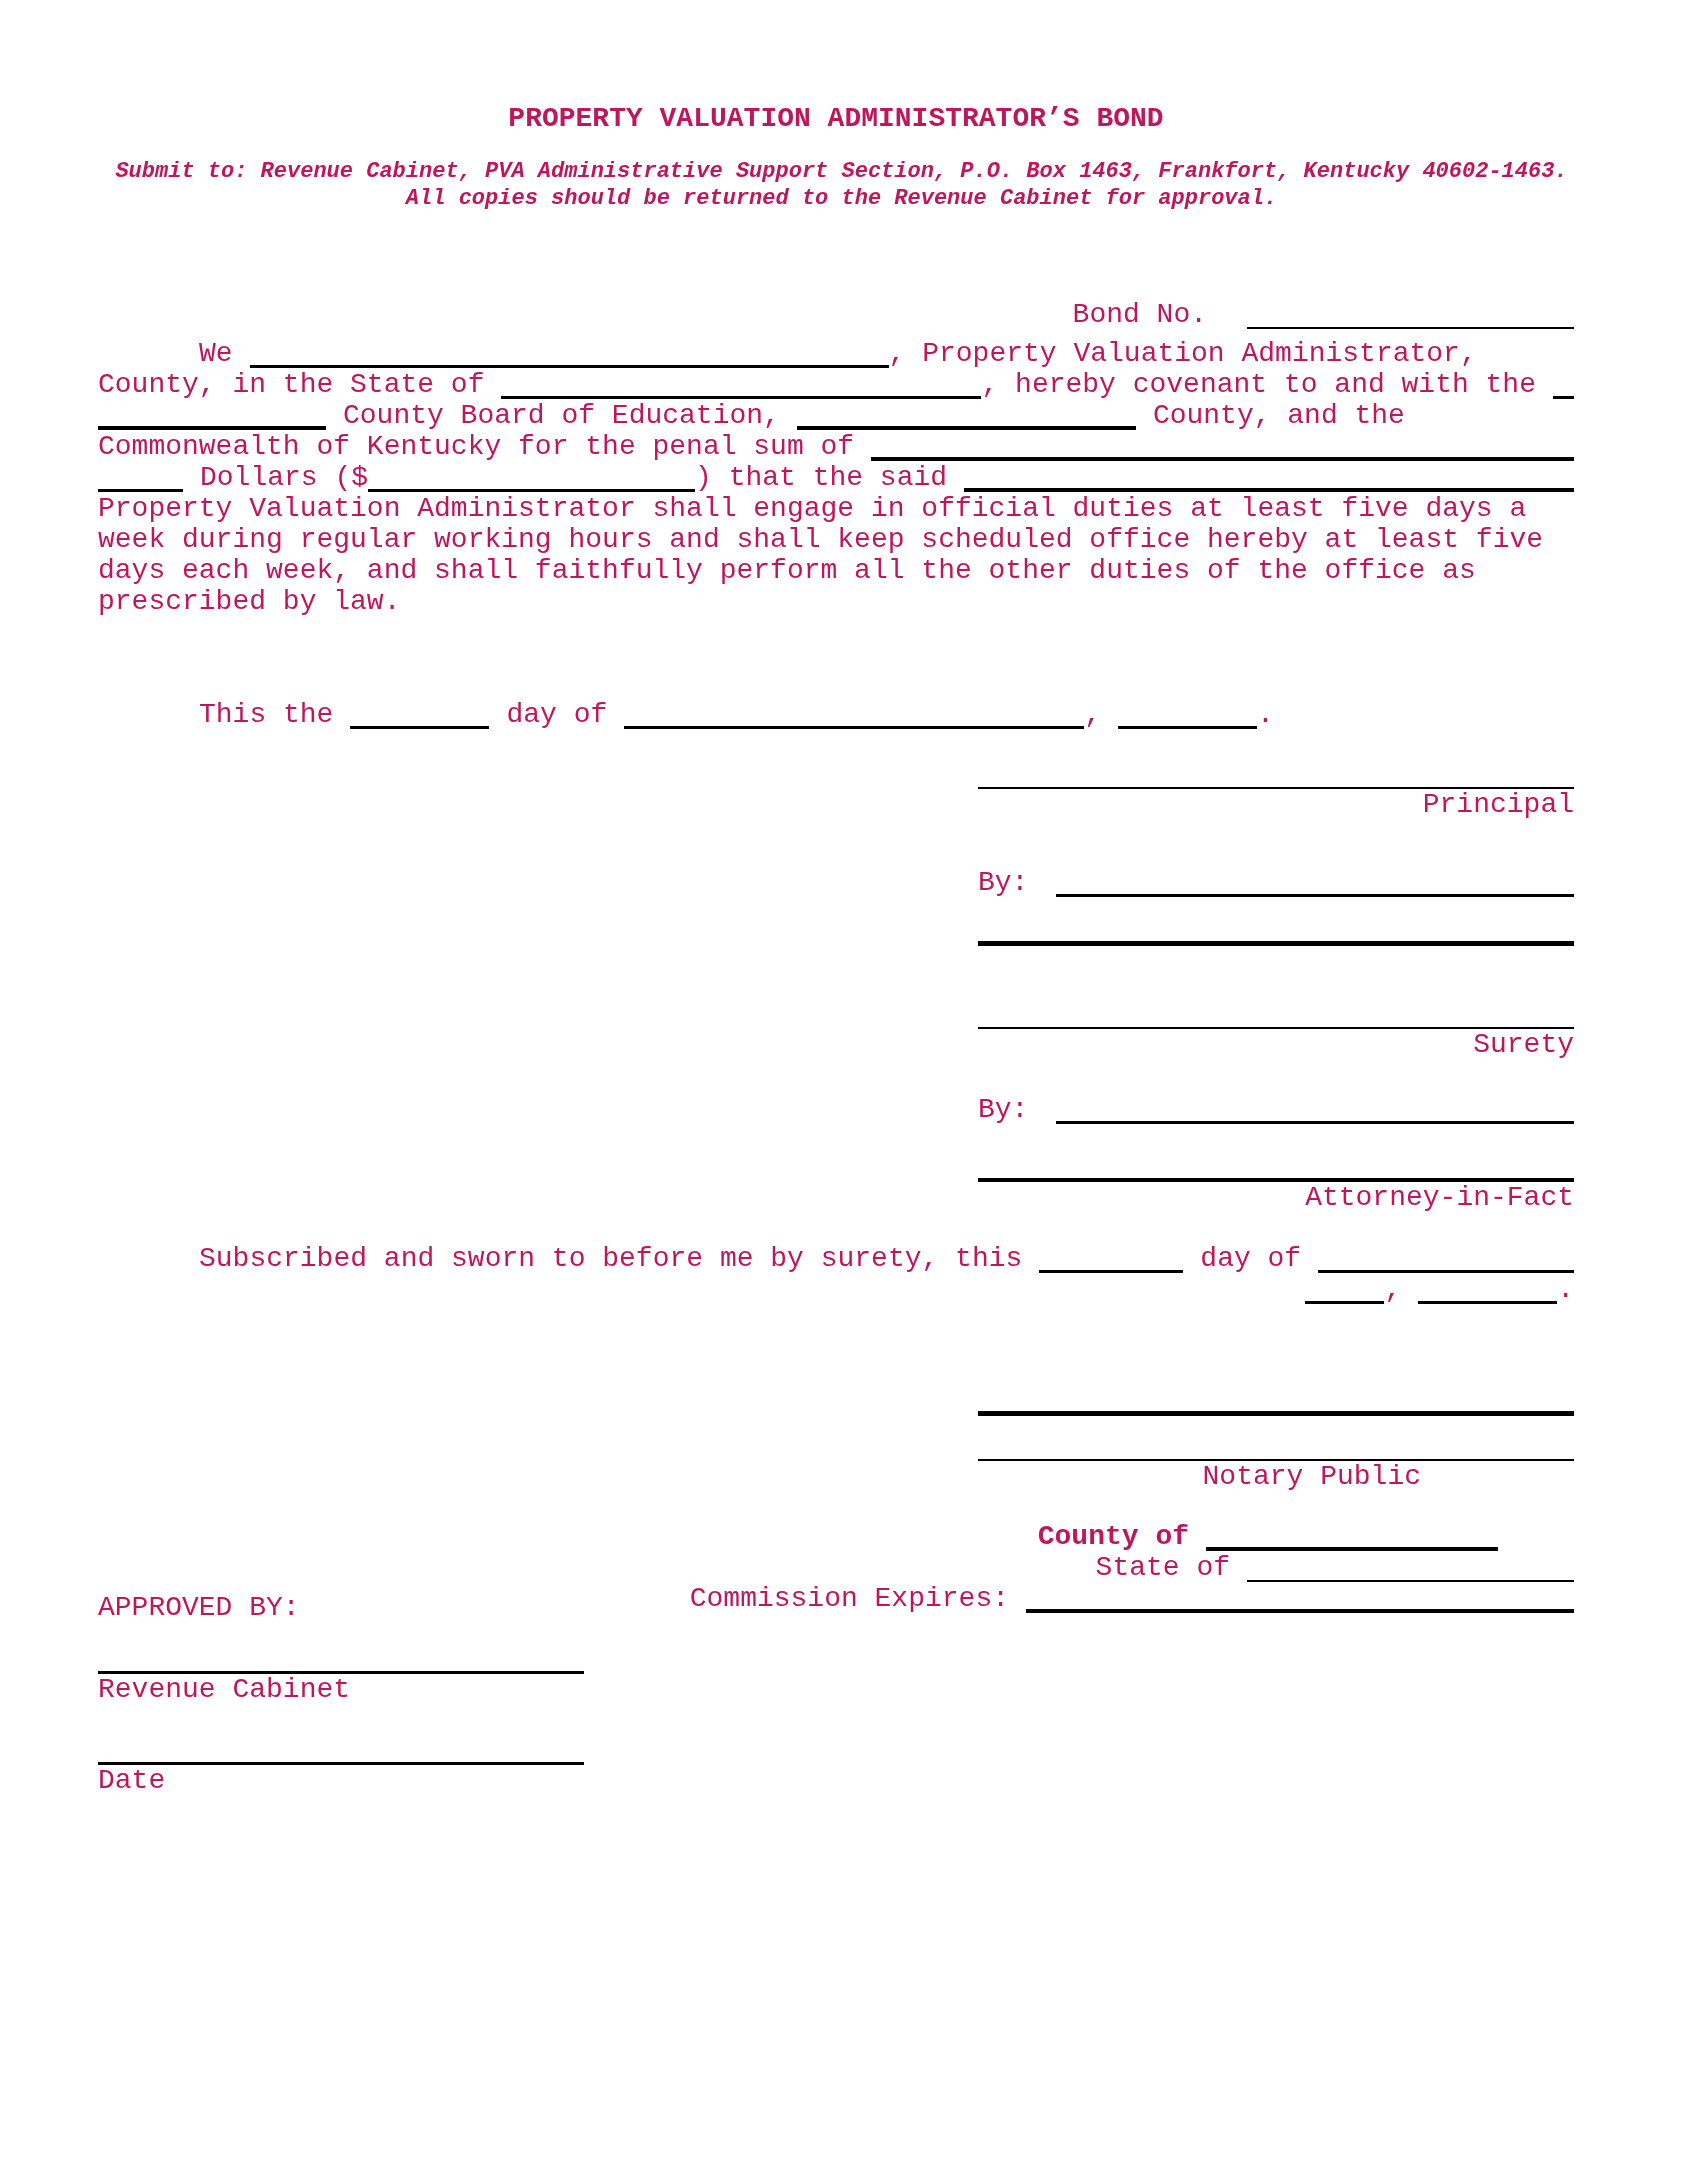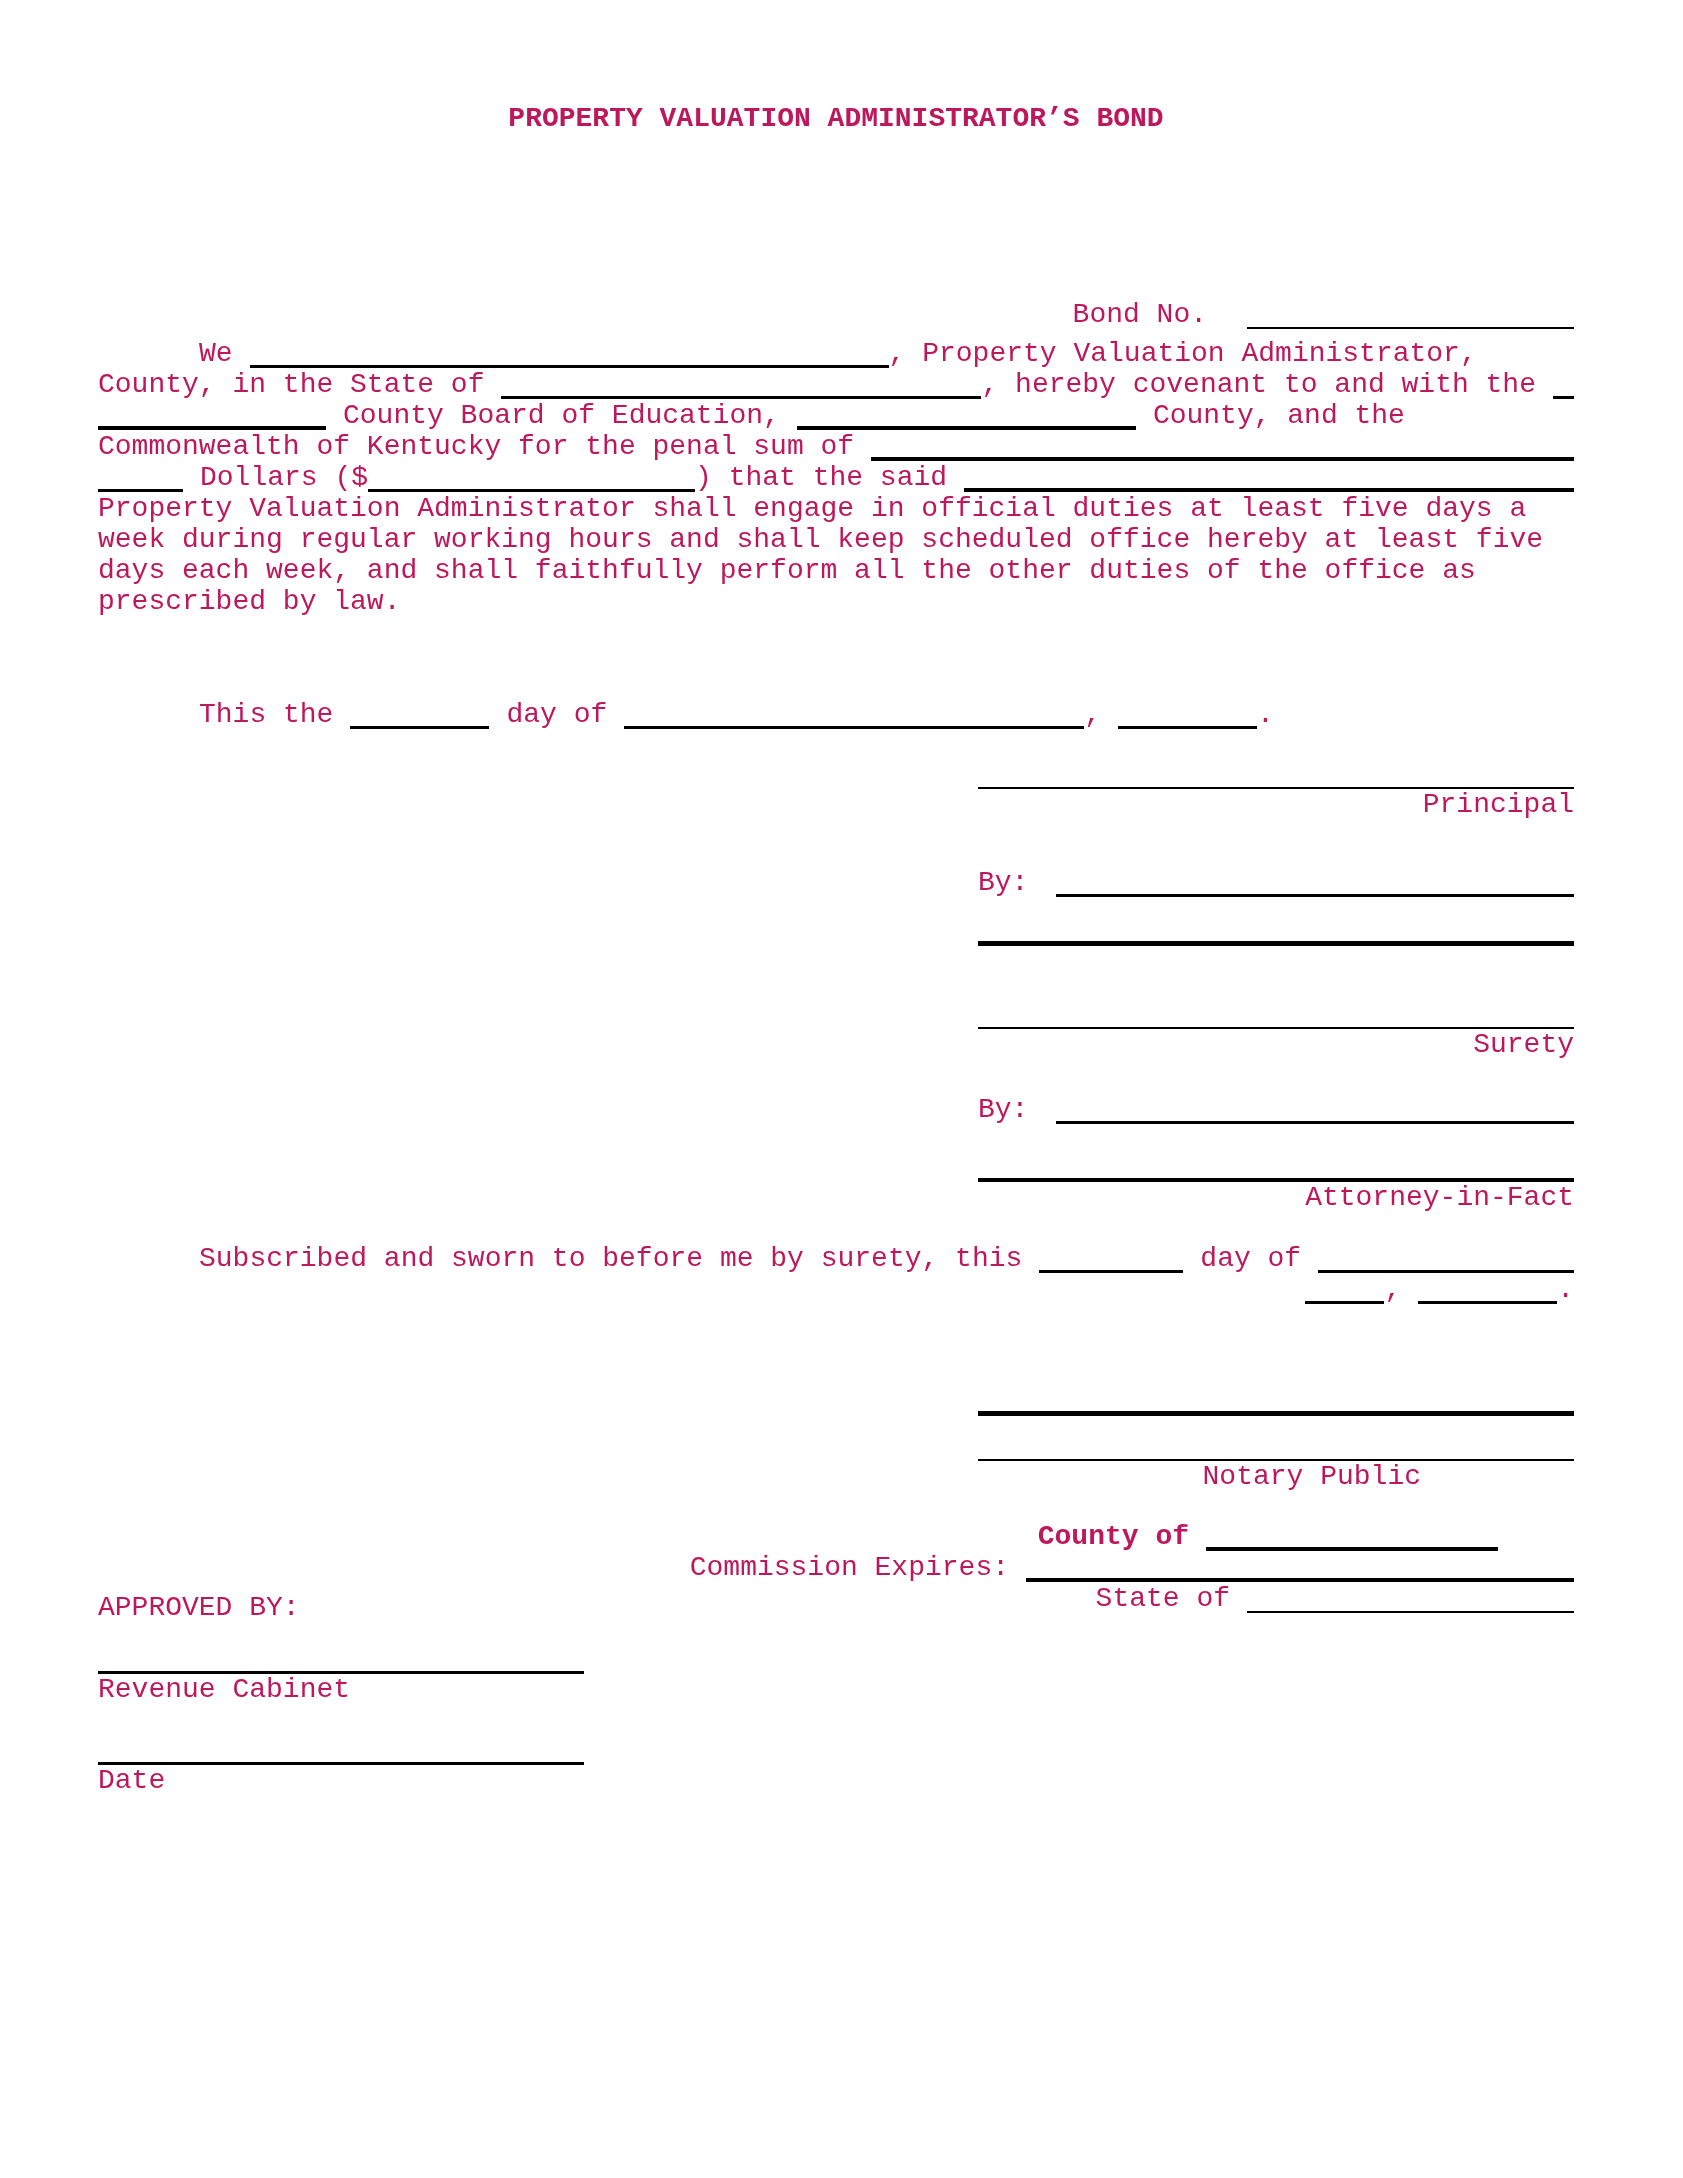--- a/index.html
+++ b/index.html
@@ -57,20 +57,24 @@
   .pr77 { padding-right:76px;font-weight:bold; }
   .approved { position:absolute; top:1592px; left:98px; width:486px; }
 </style>
 </head>
 <body>
 
 <div class="page">
 
   <div class="title">PROPERTY VALUATION ADMINISTRATOR’S BOND</div>
 
+  <div class="submit">
+    <div>Submit to: Revenue Cabinet, PVA Administrative Support Section, P.O. Box 1463, Frankfort, Kentucky 40602-1463.</div>
+    <div>All copies should be returned to the Revenue Cabinet for approval.</div>
+  </div>
 
   <div class="row jend bond-row">
     <span>Bond No.</span>
     <span class="blank b2 w330 ml40"></span>
   </div>
 
   <div class="para">
     <div class="row pl102">
       <span>We</span>
       <span class="blank w645 ml17"></span>
@@ -166,26 +170,26 @@
     <div class="hline h5 colline"></div>
     <div class="hline h2 colline mt43"></div>
     <div class="notary-title-row">
       <span>Notary Public</span>
     </div>
     <div class="row jend pr77 mt29">
       <span>County of</span>
       <span class="blank b4 w295 ml17"></span>
     </div>
     <div class="row jend">
+      <span>State of</span>
+      <span class="blank b2 w330 ml17"></span>
+    </div>
+    <div class="row jend">
       <span>Commission Expires:</span>
       <span class="blank b4 w554 ml17"></span>
-    </div>
-    <div class="row jend">
-      <span>State of</span>
-      <span class="blank b2 w330 ml17"></span>
     </div>
   </div>
 
   <div class="approved">
     <div>APPROVED BY:</div>
     <div class="hline mt48"></div>
     <div>Revenue Cabinet</div>
     <div class="hline mt58"></div>
     <div>Date</div>
   </div>

